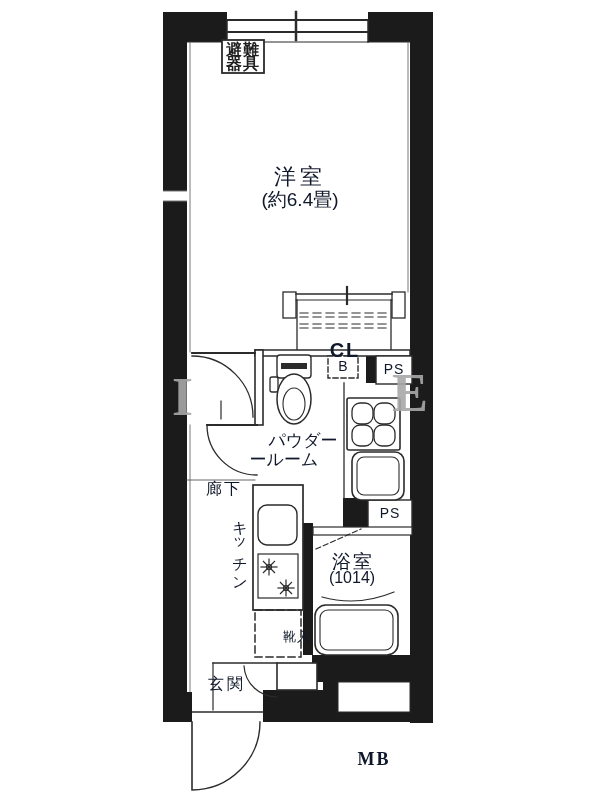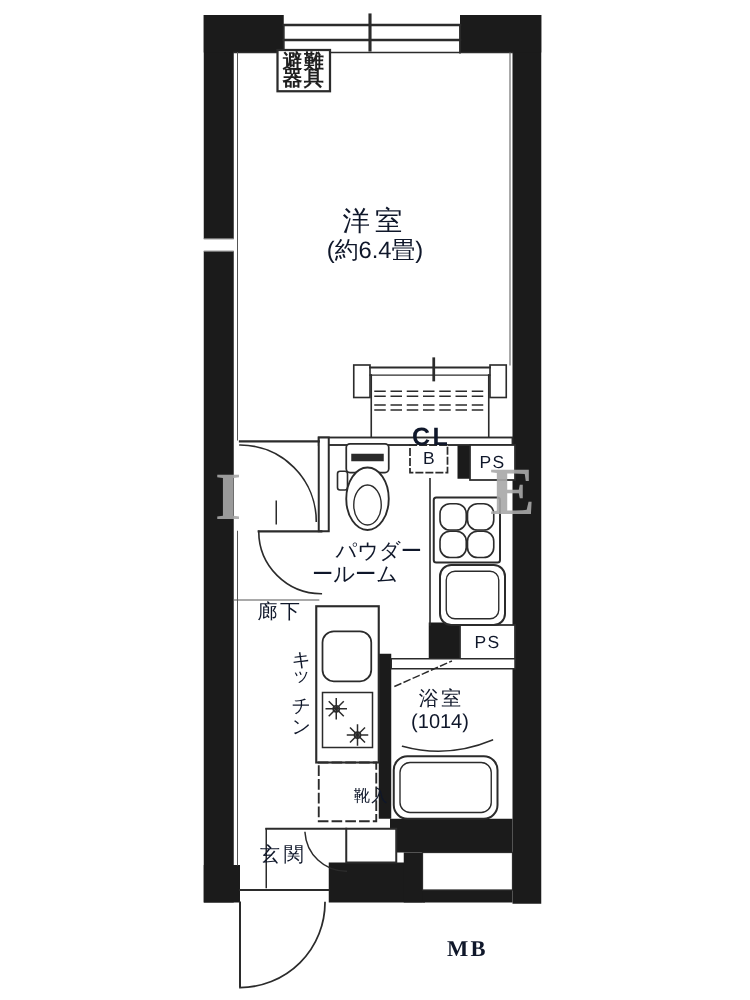--- a/index.html
+++ b/index.html
@@ -166,21 +166,21 @@
   <div class="lbl center" style="left:376px;top:361px;width:36px;font-size:14px;letter-spacing:1px;">PS</div>
   <div class="lbl center" style="left:368px;top:505px;width:44px;font-size:14px;letter-spacing:1px;">PS</div>
 
   <div class="lbl center" style="left:258px;top:429px;width:90px;font-size:17px;">パウダー</div>
   <div class="lbl center" style="left:236px;top:448px;width:96px;font-size:17px;">ールーム</div>
 
   <div class="lbl" style="left:190px;top:479px;font-size:16px;letter-spacing:2px;padding-left:16px;">廊下</div>
 
   <div class="lbl vertical" style="left:230px;top:511px;height:80px;font-size:15px;letter-spacing:1px;">キッチン</div>
 
-  <div class="lbl center" style="left:325px;top:549px;width:56px;font-size:16px;letter-spacing:2px;">浴室</div>
+  <div class="lbl center" style="left:325px;top:549px;width:56px;font-size:19px;letter-spacing:2px;">浴室</div>
   <div class="lbl center" style="left:316px;top:569px;width:72px;font-size:16px;">(1014)</div>
 
   <div class="lbl center" style="left:200px;top:674px;width:54px;font-size:16px;letter-spacing:3px;">玄関</div>
   <div class="lbl center" style="left:277px;top:628px;width:40px;font-size:13px;letter-spacing:1px;">靴入</div>
 
   <div class="lbl center" style="left:338px;top:721px;width:72px;font-size:18px;font-weight:600;letter-spacing:2px;font-family:'Liberation Serif',serif;margin-top:28px;">MB</div>
 
   <div class="watermark" style="left:172px;top:370px;">I</div>
   <div class="watermark" style="left:392px;top:366px;">E</div>
 

